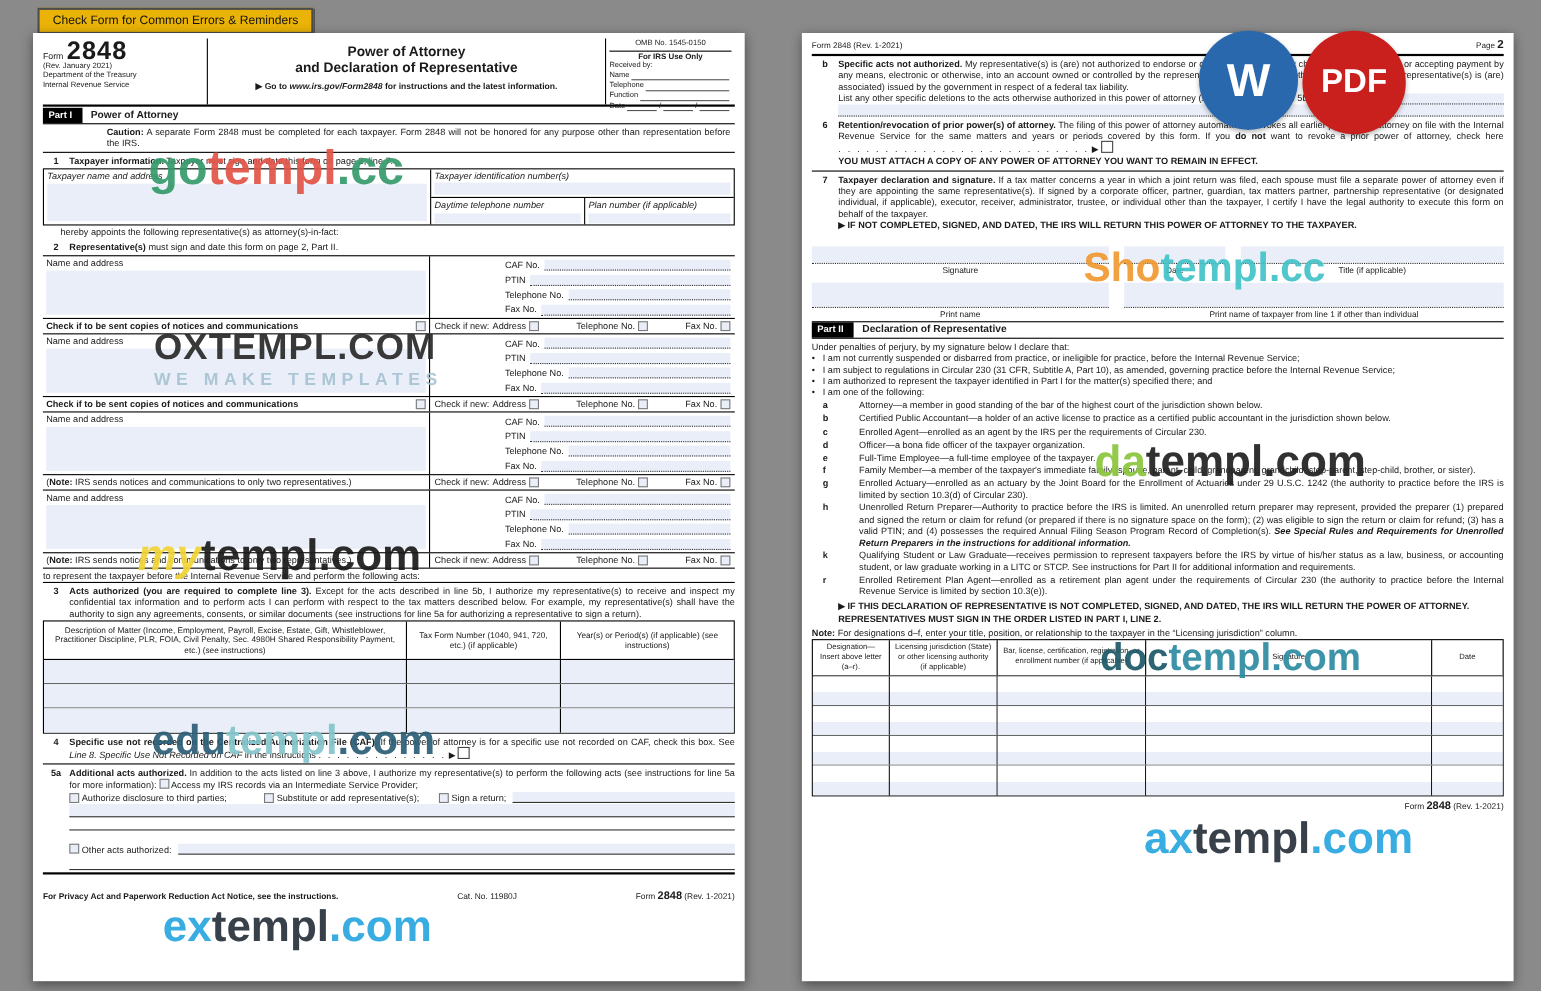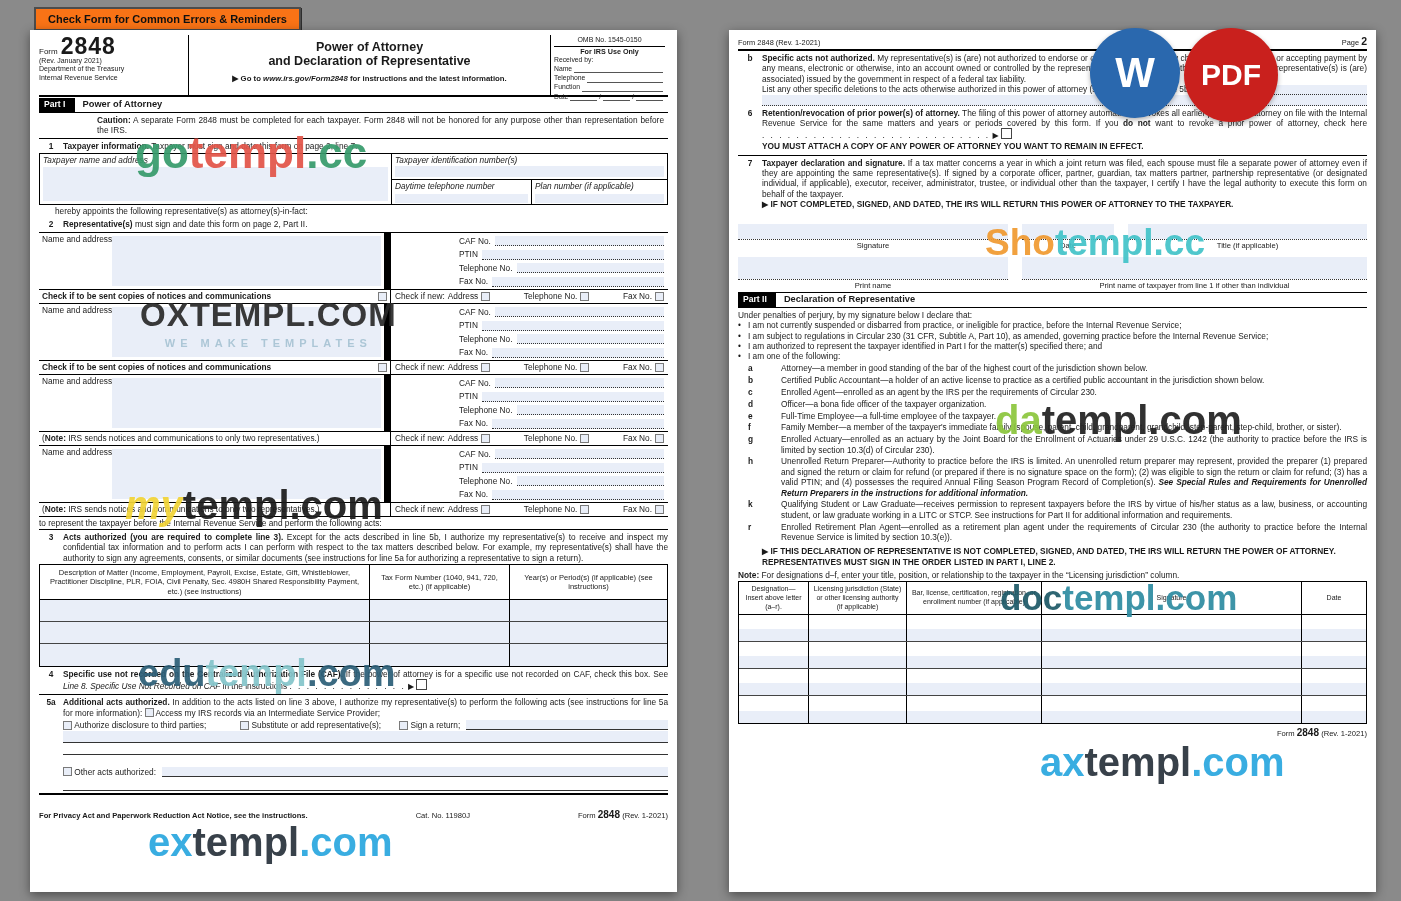--- a/index.html
+++ b/index.html
@@ -12,21 +12,21 @@
   .b { font-weight: bold; } .i { font-style: italic; }
   .r { display: flex; } .grow { flex: 1; }
   .just { text-align: justify; }
   .blue { background: #e9eef8; }
   .cb { display: inline-block; width: 9px; height: 9px; border: 1px solid #7a7a7a; background: #e9eef8; vertical-align: -1px; flex: none; }
   .dotl { flex: 1; border-bottom: 1px dotted #333; background: #e9eef8; height: 10px; margin-left: 4px; }
   .sline { border-bottom: 1px solid #333; }
   .arrow { font-size: 8px; }
 
   
-  #check-btn { position: absolute; left: 34px; top: 7px; background: #f97316; border: 2px solid #4c4c4c; box-shadow: 1px 1px 0 #2e2e2e; padding: 4px 12px; font-size: 11px; color: #111; cursor: pointer; font-weight: bold; }
+  #check-btn { position: absolute; left: 34px; top: 7px; background: #eab308; border: 2px solid #4c4c4c; box-shadow: 1px 1px 0 #2e2e2e; padding: 4px 12px; font-size: 11px; color: #111; cursor: pointer; }
 
   
   .hd { display: flex; border-bottom: 2.5px solid #000; height: 62px; }
   .hd-left { width: 150px; border-right: 1.5px solid #000; padding: 2px 2px 0 0; }
   .formline { display: flex; align-items: flex-end; }
   .formword { font-size: 8px; margin-right: 3px; }
   .formnum { font-size: 23px; font-weight: bold; letter-spacing: 1px; line-height: .85; }
   .small7 { font-size: 7px; }
   .hd-center { flex: 1; text-align: center; padding-top: 5px; }
   .t1 { font-size: 12.5px; font-weight: bold; line-height: 1.15; }
@@ -51,21 +51,21 @@
   .tt-right { flex: 1; display: flex; flex-direction: column; }
   .tt-tin { border-bottom: 1px solid #000; padding: 1px 3px; height: 27px; }
   .tt-bot { display: flex; flex: 1; }
   .tt-day { width: 140px; border-right: 1px solid #000; padding: 1px 3px; }
   .tt-plan { flex: 1; padding: 1px 3px; }
   .fieldfill { flex: 1; margin: 2px 0; }
 
   
   .rep { border-top: 1.8px solid #000; }
   .rep-main { display: flex; height: 56px; }
-  .rep-left { width: 352px; border-right: 7px solid #000000; padding: 1px 3px; display: flex; }
+  .rep-left { width: 352px; border-right: 1px solid #000000; padding: 1px 3px; display: flex; flex-direction: column; }
   .rep-right { flex: 1; padding: 0 4px 0 8px; }
   .frow { display: flex; align-items: flex-end; height: 13.5px; padding-left: 60px; }
   .frow span:first-child { flex: none; }
   .rep-check { display: flex; border-top: 1px solid #000; height: 14px; align-items: center; }
   .rc-left { width: 352px; flex: none; display: flex; align-items: center; border-right: 1px solid #000; padding: 0 3px; height: 100%; }
   .rc-right { flex: 1; display: flex; align-items: center; padding: 0 4px; gap: 3px; }
   .rc-right .sp { flex: 1; }
 
   
   .acts { border: 1.2px solid #000; margin-top: 1px; }
@@ -636,21 +636,21 @@
       <span>Form</span>&nbsp;<span class="footnum">2848</span>&nbsp;<span>(Rev. 1-2021)</span>
     </div>
   </div>
 
   <div class="wm" style="left:135px;top:128px;font-size:44px;">
     <span style="color:#379b6c;">go</span><span style="color:#e25549;">templ</span><span style="color:#379b6c;">.cc</span>
   </div>
 
   <div class="wm" style="left:140px;top:296px;font-size:33px;color:#2b2b2b;letter-spacing:1px;">
     <div>OXTEMPL.COM</div>
-    <div class="wm-sub" style="font-size:11px;color:#a8c4d4;margin-top:3px;text-align:center;">WE MAKE TEMPLATES</div>
+    <div class="wm-sub" style="font-size:16px;color:#a8c4d4;margin-top:3px;text-align:left;">WE MAKE TEMPLATES</div>
   </div>
 
   <div class="wm" style="left:125px;top:483px;font-size:40px;">
     <span style="color:#f2d437;font-style:italic;">my</span><span style="color:#1c1c1c;">templ.com</span>
   </div>
 
   <div class="wm" style="left:138px;top:652px;font-size:38px;">
     <span style="color:#2d5f78;">edu</span><span style="color:#85c5cb;">templ</span><span style="color:#2d5f78;">.com</span>
   </div>
 

